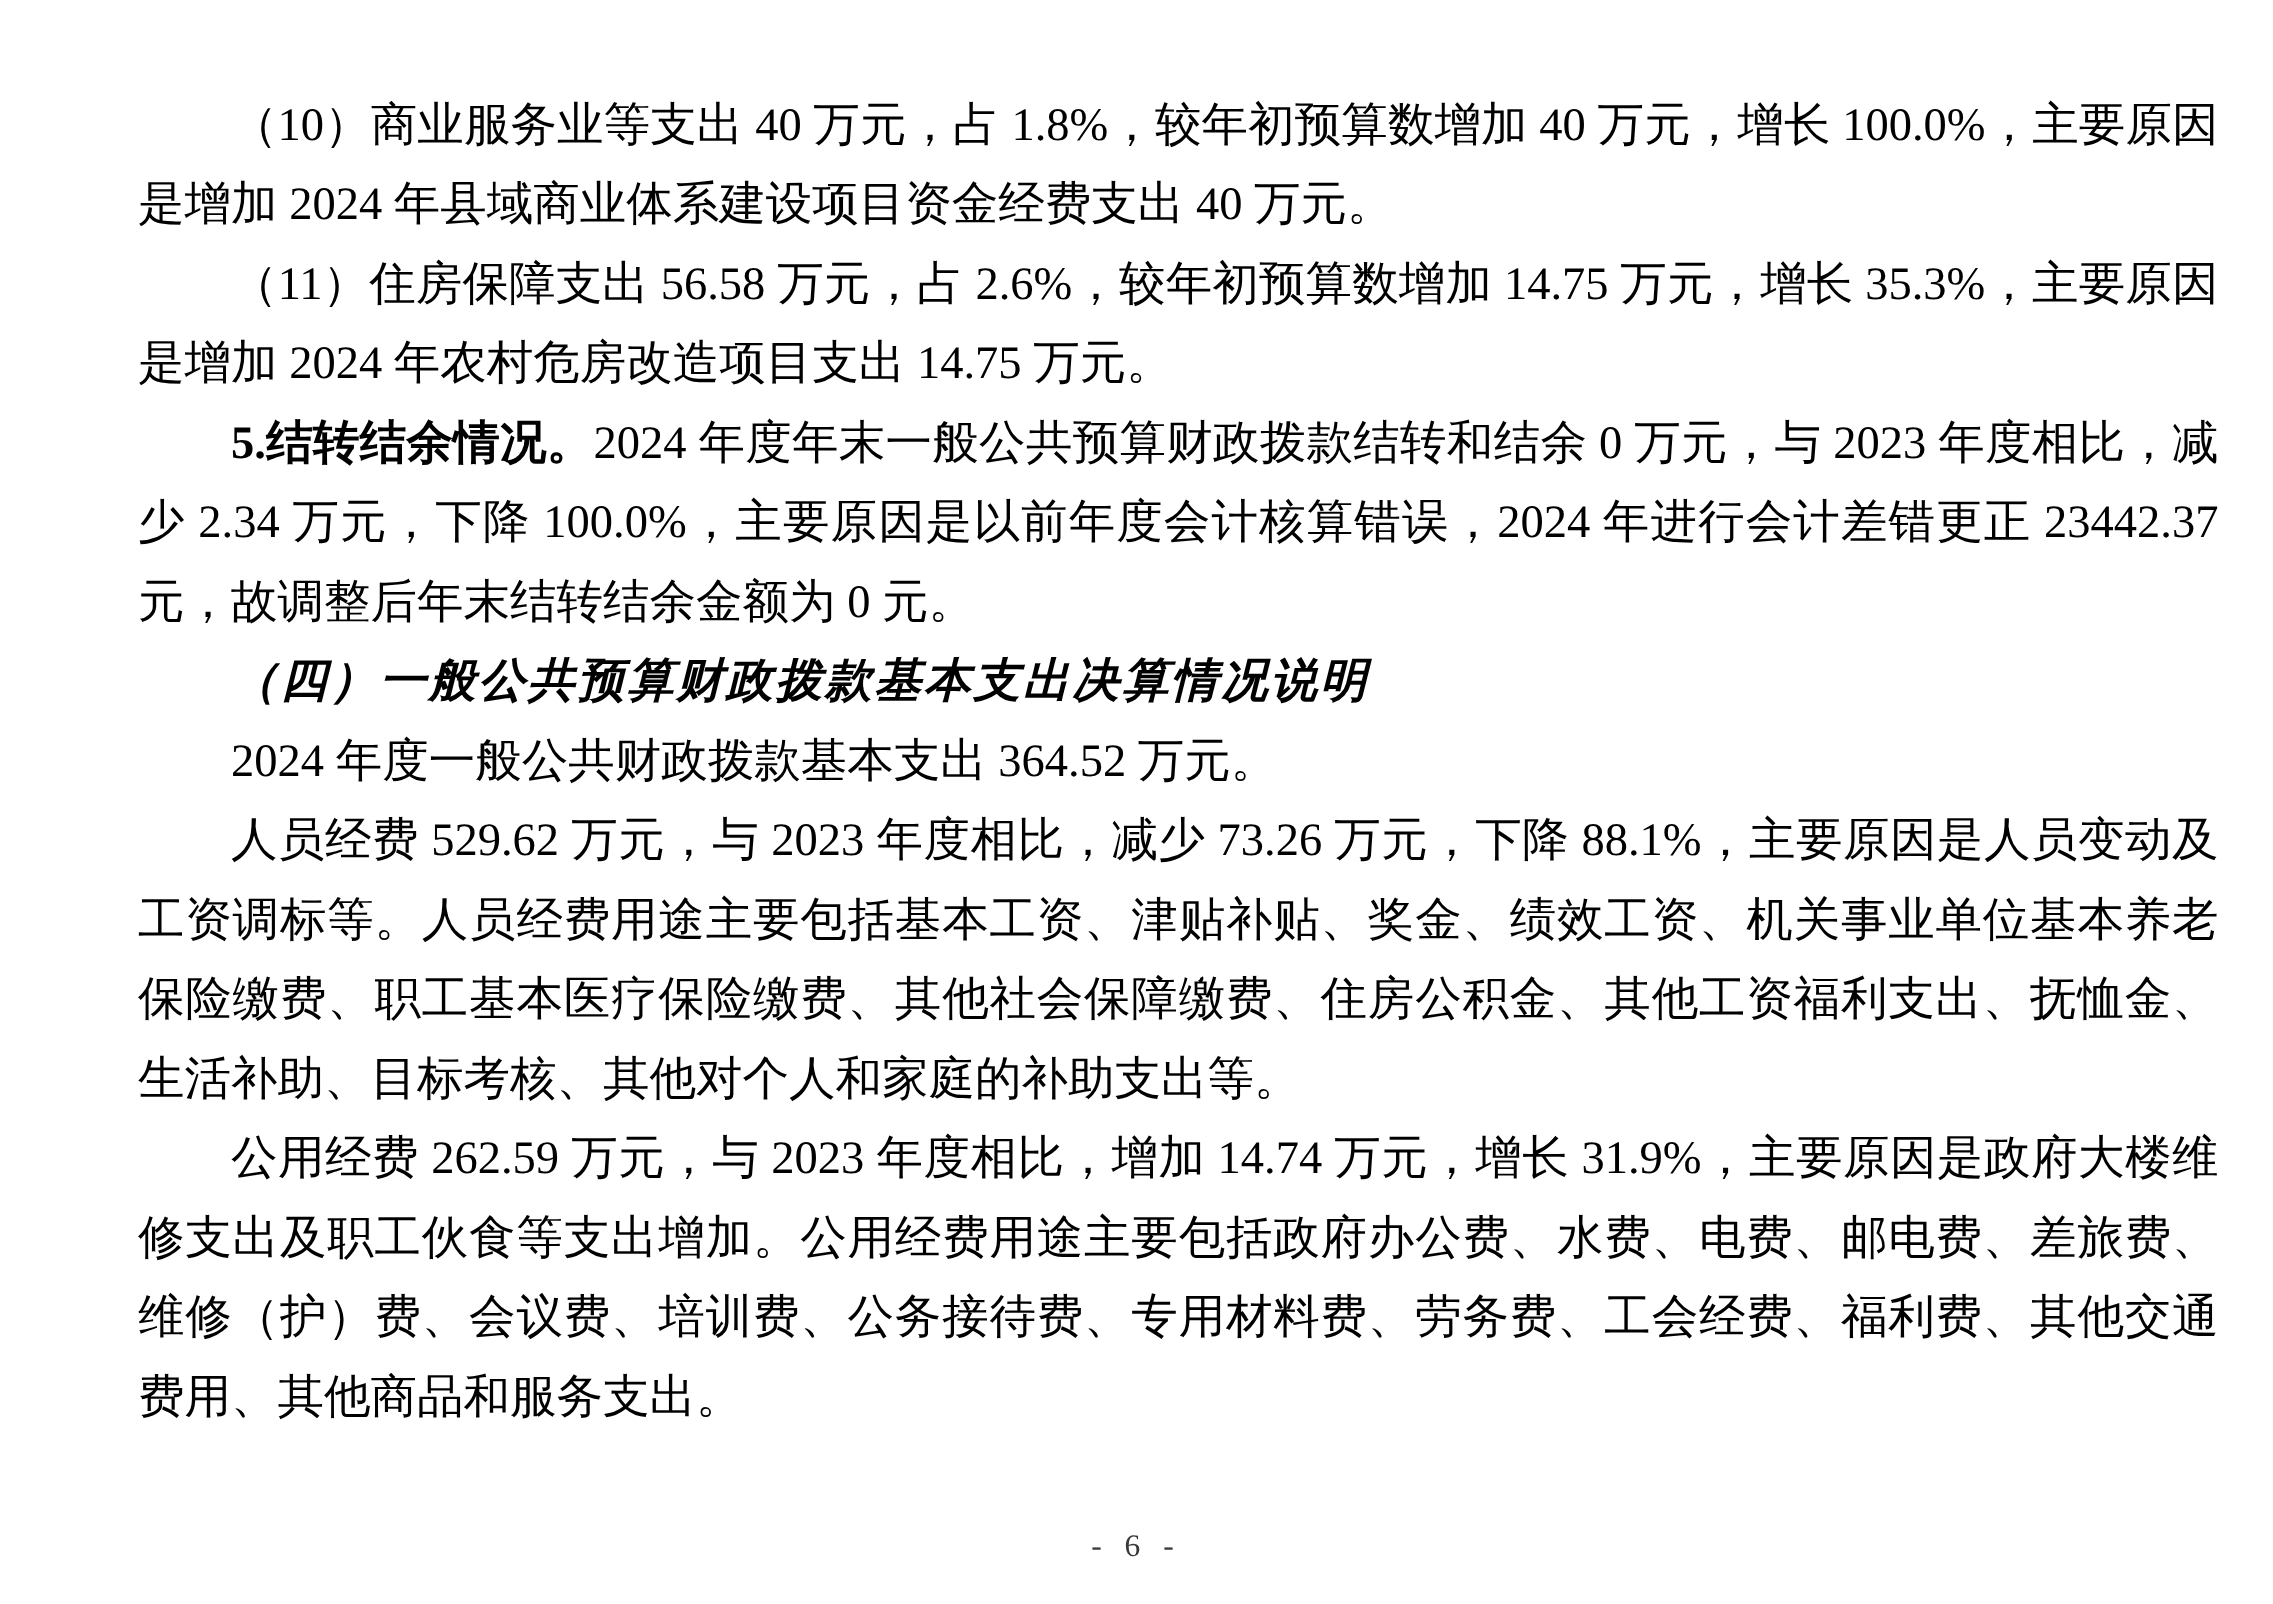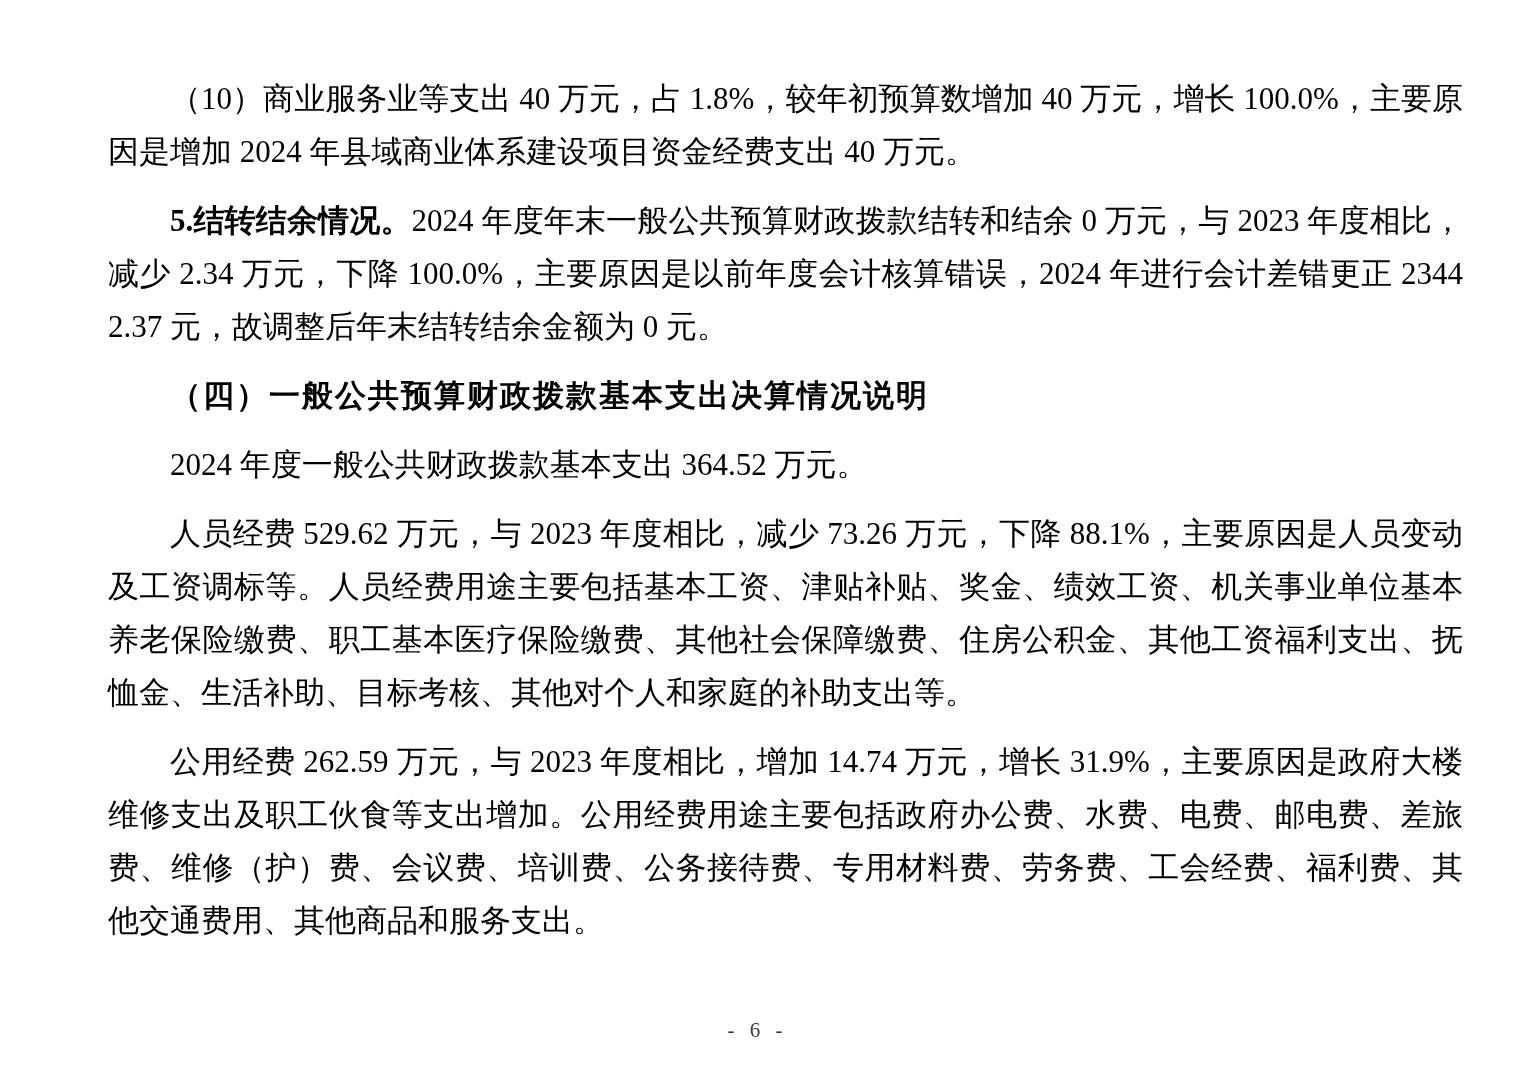--- a/index.html
+++ b/index.html
@@ -22,33 +22,34 @@
   }
   .content {
     position: absolute;
     top: 0;
     left: 0;
     width: 1515px;
     box-sizing: border-box;
     padding: 56px 36px 0 92px;
   }
   .para {
-    margin: 16px;
+    margin: 0;
     font-size: 31px;
     line-height: 53px;
     text-align: justify;
     text-justify: inter-ideograph;
     text-indent: 2em;
     word-break: break-all;
   }
   .lead {
     font-weight: 700;
   }
   .heading-kaiti {
     font-weight: 700;
+    font-style: italic;
     letter-spacing: 2px;
   }
   .footer {
     position: absolute;
     left: 0;
     right: 0;
     top: 1018px;
     text-align: center;
   }
   .page-number {
@@ -56,20 +57,21 @@
     color: #3a3a3a;
     letter-spacing: 5px;
   }
 </style>
 </head>
 <body>
 
 <div class="page">
   <main class="content">
     <p class="para">（10）商业服务业等支出 40 万元，占 1.8%，较年初预算数增加 40 万元，增长 100.0%，主要原因是增加 2024 年县域商业体系建设项目资金经费支出 40 万元。</p>
+    <p class="para">（11）住房保障支出 56.58 万元，占 2.6%，较年初预算数增加 14.75 万元，增长 35.3%，主要原因是增加 2024 年农村危房改造项目支出 14.75 万元。</p>
     <p class="para"><strong class="lead">5.结转结余情况。</strong><span>2024 年度年末一般公共预算财政拨款结转和结余 0 万元，与 2023 年度相比，减少 2.34 万元，下降 100.0%，主要原因是以前年度会计核算错误，2024 年进行会计差错更正 23442.37 元，故调整后年末结转结余金额为 0 元。</span></p>
     <p class="para heading-kaiti">（四）一般公共预算财政拨款基本支出决算情况说明</p>
     <p class="para">2024 年度一般公共财政拨款基本支出 364.52 万元。</p>
     <p class="para">人员经费 529.62 万元，与 2023 年度相比，减少 73.26 万元，下降 88.1%，主要原因是人员变动及工资调标等。人员经费用途主要包括基本工资、津贴补贴、奖金、绩效工资、机关事业单位基本养老保险缴费、职工基本医疗保险缴费、其他社会保障缴费、住房公积金、其他工资福利支出、抚恤金、生活补助、目标考核、其他对个人和家庭的补助支出等。</p>
     <p class="para">公用经费 262.59 万元，与 2023 年度相比，增加 14.74 万元，增长 31.9%，主要原因是政府大楼维修支出及职工伙食等支出增加。公用经费用途主要包括政府办公费、水费、电费、邮电费、差旅费、维修（护）费、会议费、培训费、公务接待费、专用材料费、劳务费、工会经费、福利费、其他交通费用、其他商品和服务支出。</p>
   </main>
 
   <footer class="footer">
     <span class="page-number">- 6 -</span>
   </footer>

